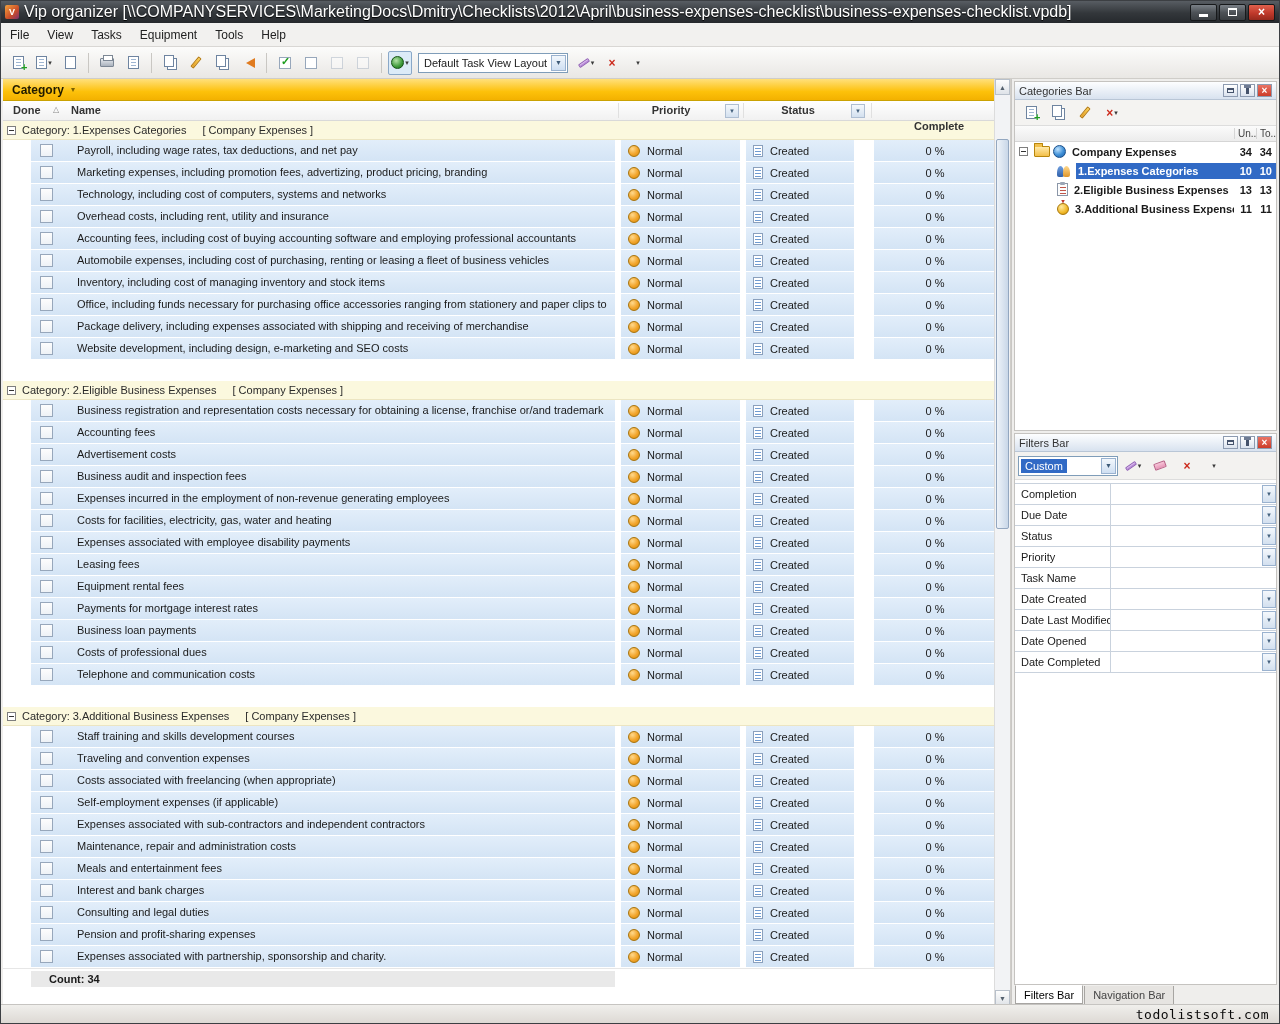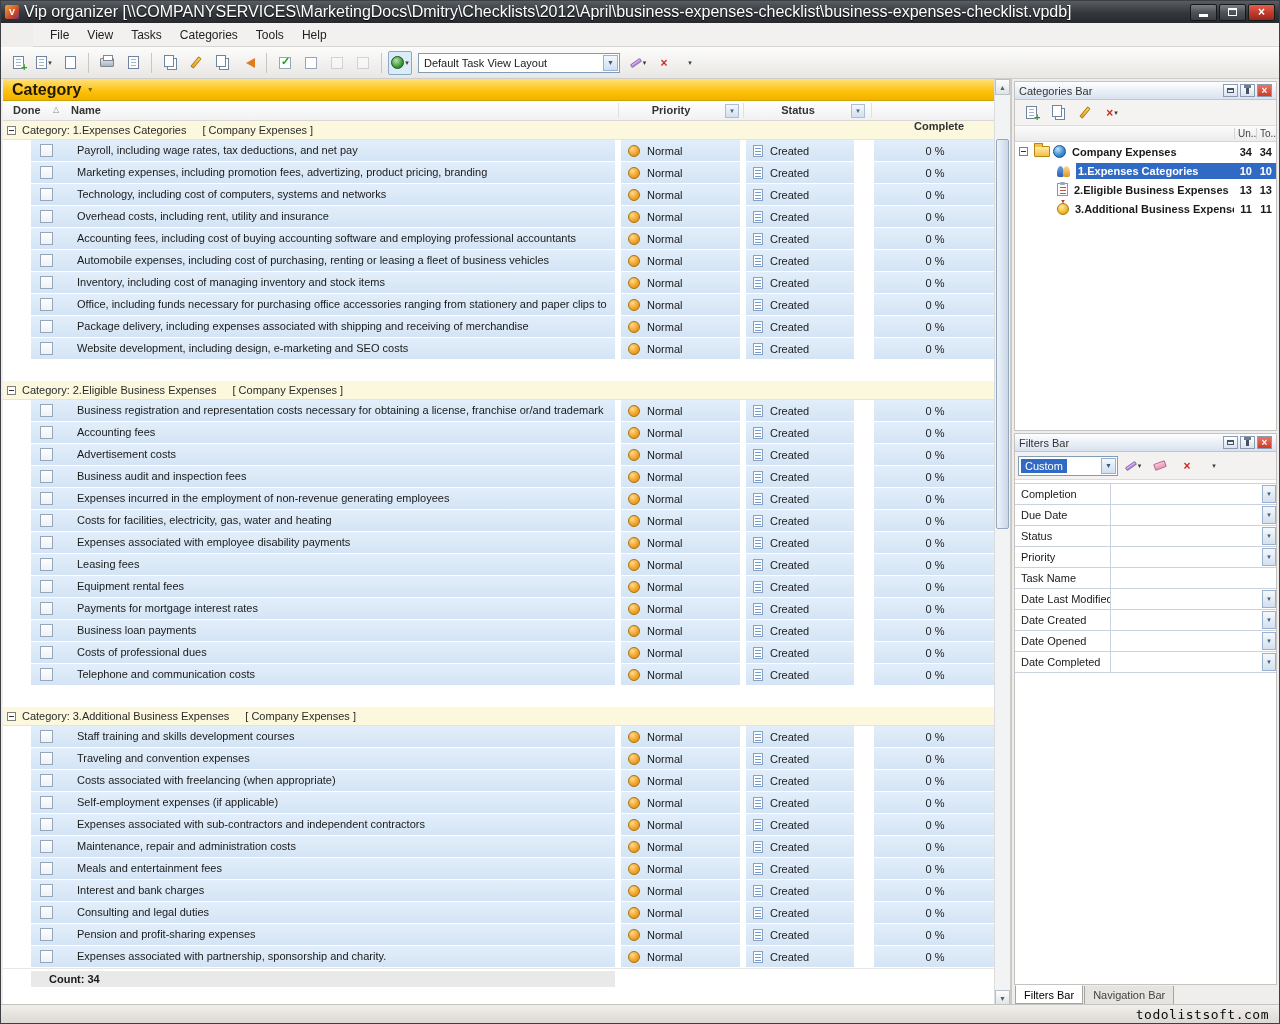--- a/index.html
+++ b/index.html
@@ -11,21 +11,21 @@
   .titlebar{position:absolute;top:0;left:0;right:0;height:22px;background:linear-gradient(#585d63,#33373b 55%,#26292d);display:flex;align-items:center;padding:0 4px;color:#fff;}
   .app-icon{width:14px;height:14px;border-radius:2px;background:linear-gradient(135deg,#f5a33b,#c94c2a 60%,#7d2f6e);margin-right:5px;flex:none;display:flex;align-items:center;justify-content:center;color:#fff;font-size:9px;font-weight:bold;}
   .title-text{flex:1;font-size:16px;white-space:nowrap;overflow:hidden;text-shadow:0 1px 1px #000;}
   .win-btns{display:flex;gap:2px;flex:none;}
   .win-btn{width:27px;height:17px;border:1px solid #17191b;border-radius:2px;background:linear-gradient(#7a8087,#4d5257 50%,#3a3e42);display:flex;align-items:center;justify-content:center;color:#fff;}
   .win-btn.close{background:linear-gradient(#e0604c,#c0392b 55%,#96291d);font-size:12px;font-weight:bold;line-height:10px;}
   .glyph-min{width:9px;height:3px;background:#fff;margin-top:7px;}
   .glyph-max{width:9px;height:8px;border:1px solid #fff;border-top-width:2px;}
 
   
-  .menubar{position:absolute;top:22px;left:0;right:0;height:24px;background:#f2f1ef;border-bottom:1px solid #d9d7d4;display:flex;align-items:center;padding-left:8px;margin-left:32px;}
+  .menubar{position:absolute;top:22px;left:0;right:0;height:24px;background:#f2f1ef;border-bottom:1px solid #d9d7d4;display:flex;align-items:center;}
   .menu-item{padding:4px 9px;font-size:12px;color:#222;}
 
   
   .toolbar{position:absolute;top:46px;left:0;right:0;height:32px;background:linear-gradient(#fcfcfb,#e9e7e4);border-bottom:1px solid #cfcdc9;display:flex;align-items:center;padding-left:5px;gap:2px;}
   .tbtn{height:24px;min-width:24px;padding:0 2px;border-radius:2px;border:1px solid transparent;display:flex;align-items:center;justify-content:center;gap:1px;}
   .tbtn.pressed{border-color:#8aa8c8;background:#dcebf8;}
   .tbtn.disabled{opacity:.4;}
   .tsep{width:1px;height:20px;background:#c9c7c3;margin:0 4px;flex:none;}
   .dd{font-size:7px;color:#3a3a3a;}
   .i-doc{width:11px;height:13px;background:#fff;border:1px solid #6e84a0;position:relative;flex:none;}
@@ -35,29 +35,29 @@
   .i-pencil{width:4px;height:13px;background:linear-gradient(#ffd34e,#e69c1a);border:1px solid #b5790e;transform:rotate(40deg);border-radius:1px;flex:none;}
   .i-printer{width:14px;height:9px;background:linear-gradient(#e6eaee,#aab2bd);border:1px solid #7c8794;border-radius:1px;position:relative;flex:none;}
   .i-printer::before{content:'';position:absolute;top:-4px;left:2px;width:8px;height:4px;background:#fff;border:1px solid #7c8794;}
   .i-arrow-orange{width:0;height:0;border:5px solid transparent;border-right:9px solid #e07b1f;flex:none;}
   .i-check{width:12px;height:12px;background:#fff;border:1px solid #97a7bb;position:relative;flex:none;}
   .i-check.on::after{content:'\2713';position:absolute;left:1px;top:-3px;color:#1f9e1f;font-size:11px;font-weight:bold;}
   .i-eye-green{width:13px;height:13px;border-radius:50%;background:radial-gradient(circle at 38% 32%,#b4e3a8,#3f9a3b 60%,#1d6b1d);border:1px solid #145214;flex:none;}
   .i-wand{width:12px;height:4px;background:linear-gradient(#e7cdf5,#a86fd0);border:1px solid #8e5bb5;transform:rotate(-35deg);border-radius:1px;flex:none;}
   .i-eraser{width:12px;height:7px;background:linear-gradient(#f7c6d9,#e794b6);border:1px solid #b95f86;transform:rotate(-20deg);border-radius:1px;flex:none;}
   .i-red-x{color:#cc2b1d;font-weight:bold;font-size:12px;line-height:12px;flex:none;}
-  .combobox{width:202px;height:20px;background:#fff;border:1px solid #7f9db9;display:flex;align-items:center;position:relative;margin:0 4px;flex:none;}
+  .combobox{width:150px;height:20px;background:#fff;border:1px solid #7f9db9;display:flex;align-items:center;position:relative;margin:0 4px;flex:none;}
   .combobox .val{padding-left:5px;white-space:nowrap;overflow:hidden;flex:1;}
   .combo-btn{position:absolute;right:1px;top:1px;bottom:1px;width:15px;background:linear-gradient(#f2f7fc,#cfdff2);border:1px solid #9ab2cf;display:flex;align-items:center;justify-content:center;font-size:7px;color:#3d5a77;}
 
   
   .main{position:absolute;left:2px;top:78px;width:1008px;height:927px;background:#fff;border-right:1px solid #cfcdc9;}
   .main-content{position:absolute;left:0;top:0;right:16px;bottom:0;overflow:hidden;background:#fff;}
   .group-band{height:22px;background:linear-gradient(#ffe07c,#fdc10a 60%,#f3b100);border-bottom:1px solid #caa202;display:flex;align-items:center;padding-left:9px;}
-  .group-band .lbl{font-weight:bold;font-size:16px;color:#201a00;}
+  .group-band .lbl{font-weight:bold;font-size:12px;color:#201a00;}
   .band-caret{font-size:8px;color:#7d6200;margin-left:7px;}
   .col-headers{height:20px;background:linear-gradient(#ffffff,#f1f1f1);border-bottom:1px solid #d9d9d9;position:relative;font-weight:bold;color:#333;}
   .col-headers .h{position:absolute;top:3px;}
   .h-done{left:10px;}
   .h-sort{position:absolute;left:50px;top:4px;font-size:8px;color:#8a8a8a;font-weight:normal;}
   .h-name{left:68px;width:544px;text-align:left;}
   .h-pri{left:618px;width:100px;text-align:center;}
   .h-status{left:743px;width:104px;text-align:center;}
   .h-comp{left:911px;width:122px;text-align:left;margin-top:16px;}
   .h-filterbtn{position:absolute;top:3px;width:14px;height:14px;background:linear-gradient(#f4f8fc,#d3e0ef);border:1px solid #aebed2;display:flex;align-items:center;justify-content:center;font-size:6px;color:#44617e;}
@@ -166,21 +166,21 @@
           <span class="glyph-max"></span>
         </div>
       <div class="win-btn close">×</div>
     </div>
   </div>
 
   <div class="menubar">
       <span class="menu-item">File</span>
       <span class="menu-item">View</span>
       <span class="menu-item">Tasks</span>
-      <span class="menu-item">Categories</span>
+      <span class="menu-item">Equipment</span>
       <span class="menu-item">Tools</span>
       <span class="menu-item">Help</span>
     </div>
 
   <div class="toolbar">
     <div class="tbtn">
         <span class="i-doc lines plus"></span>
       </div>
     <div class="tbtn">
         <span class="i-doc lines"></span>
@@ -997,27 +997,27 @@
             <div class="f-label">Priority</div>
             <div class="f-value">
               <span class="f-drop">▼</span>
             </div>
           </div>
           <div class="f-row">
             <div class="f-label">Task Name</div>
             <div class="f-value"></div>
           </div>
           <div class="f-row">
-            <div class="f-label">Date Last Modified</div>
+            <div class="f-label">Date Created</div>
             <div class="f-value">
               <span class="f-drop">▼</span>
             </div>
           </div>
           <div class="f-row">
-            <div class="f-label">Date Created</div>
+            <div class="f-label">Date Last Modified</div>
             <div class="f-value">
               <span class="f-drop">▼</span>
             </div>
           </div>
           <div class="f-row">
             <div class="f-label">Date Opened</div>
             <div class="f-value">
               <span class="f-drop">▼</span>
             </div>
           </div>

